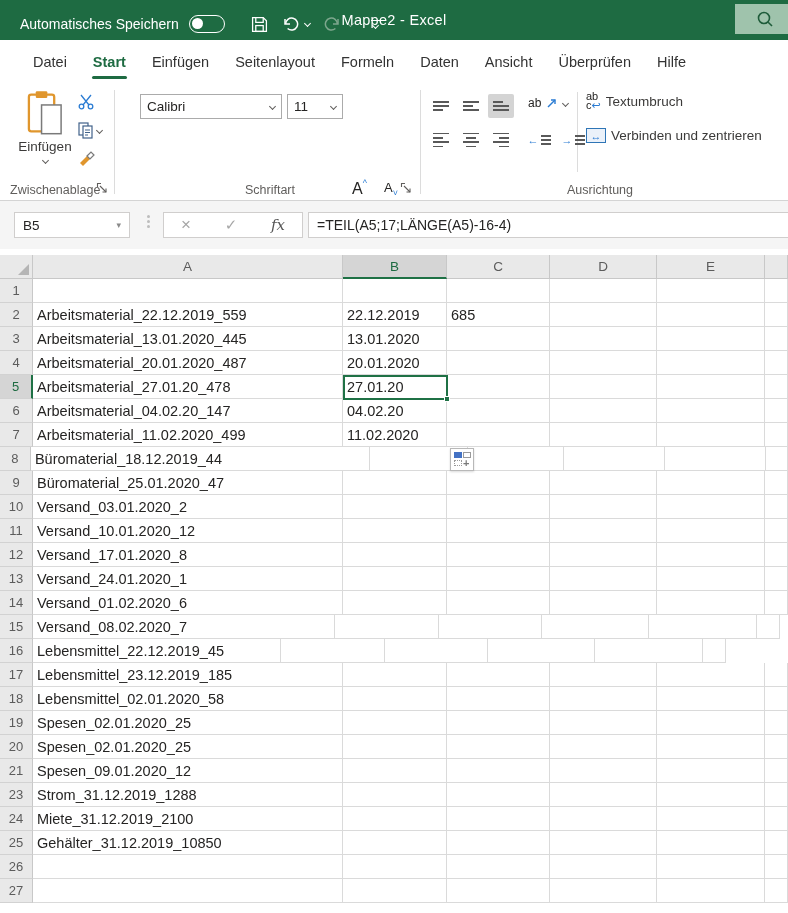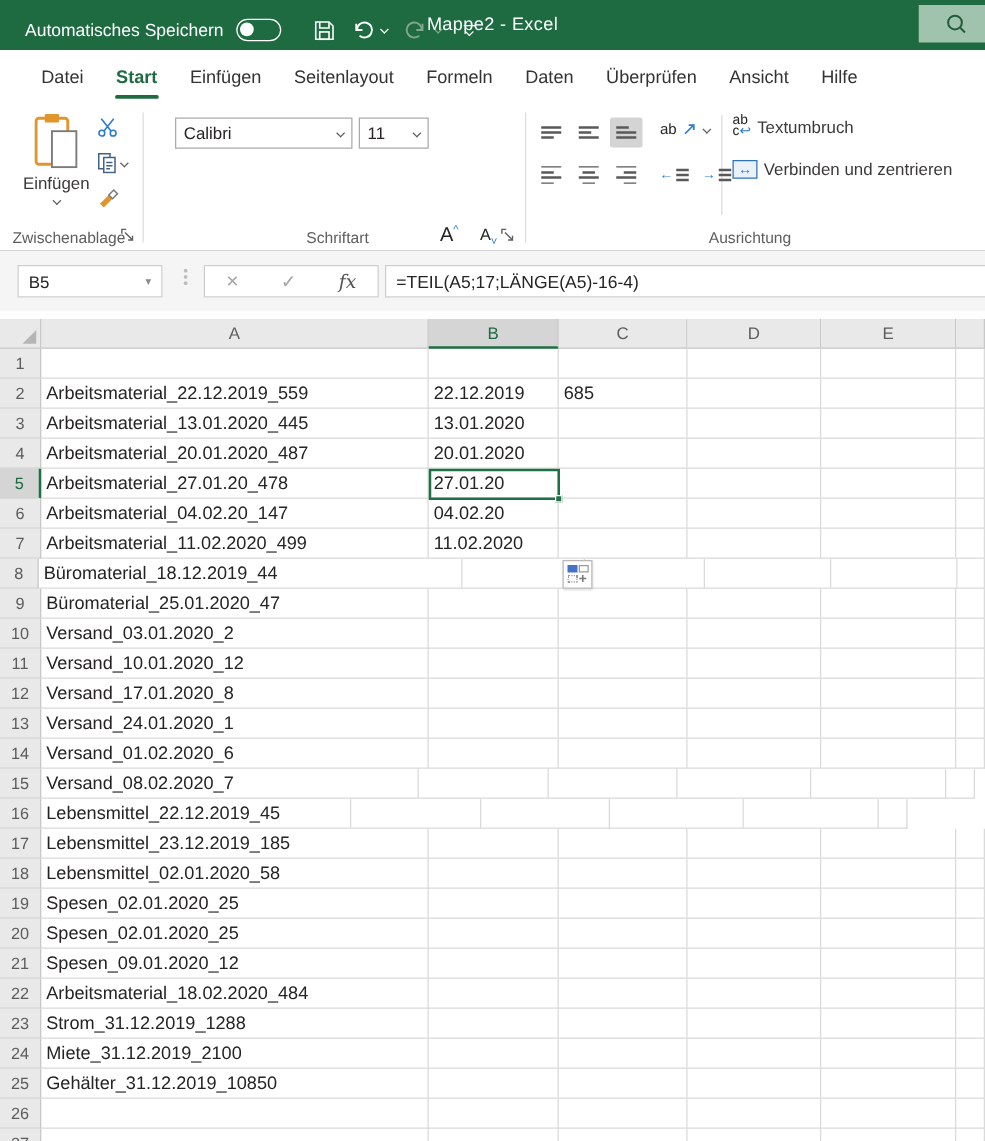--- a/index.html
+++ b/index.html
@@ -195,22 +195,22 @@
     </div>
   </div>
 
   <div class="tabrow">
       <div class="tab">Datei</div>
       <div class="tab active">Start</div>
       <div class="tab">Einfügen</div>
       <div class="tab">Seitenlayout</div>
       <div class="tab">Formeln</div>
       <div class="tab">Daten</div>
+      <div class="tab">Ansicht</div>
       <div class="tab">Überprüfen</div>
-      <div class="tab">Ansicht</div>
       <div class="tab">Hilfe</div>
     </div>
 
   <div class="ribbon">
 
     <div class="paste-btn">
       <svg width="40" height="46" viewBox="0 0 34 40">
         <rect x="3" y="4" width="22" height="32" rx="2" fill="none" stroke="#e0962d" stroke-width="2"></rect>
         <rect x="9" y="1" width="10" height="6" rx="1" fill="#e0962d"></rect>
         <rect x="14" y="13" width="17" height="25" fill="#fff" stroke="#7a7a7a" stroke-width="1.3"></rect>
@@ -617,29 +617,20 @@
         <div class="rowline">
           <div class="rowhdr">21</div>
           <div class="cell" style="width: 310px;">Spesen_09.01.2020_12</div>
           <div class="cell" style="width: 104px;"></div>
           <div class="cell" style="width: 103px;"></div>
           <div class="cell" style="width: 107px;"></div>
           <div class="cell" style="width: 108px;"></div>
           <div class="cell" style="width: 23px;"></div>
         </div>
         <div class="rowline">
-          <div class="rowhdr">22</div>
-          <div class="cell" style="width: 310px;">Arbeitsmaterial_18.02.2020_484</div>
-          <div class="cell" style="width: 104px;"></div>
-          <div class="cell" style="width: 103px;"></div>
-          <div class="cell" style="width: 107px;"></div>
-          <div class="cell" style="width: 108px;"></div>
-          <div class="cell" style="width: 23px;"></div>
-        </div>
-        <div class="rowline">
           <div class="rowhdr">23</div>
           <div class="cell" style="width: 310px;">Strom_31.12.2019_1288</div>
           <div class="cell" style="width: 104px;"></div>
           <div class="cell" style="width: 103px;"></div>
           <div class="cell" style="width: 107px;"></div>
           <div class="cell" style="width: 108px;"></div>
           <div class="cell" style="width: 23px;"></div>
         </div>
         <div class="rowline">
           <div class="rowhdr">24</div>

